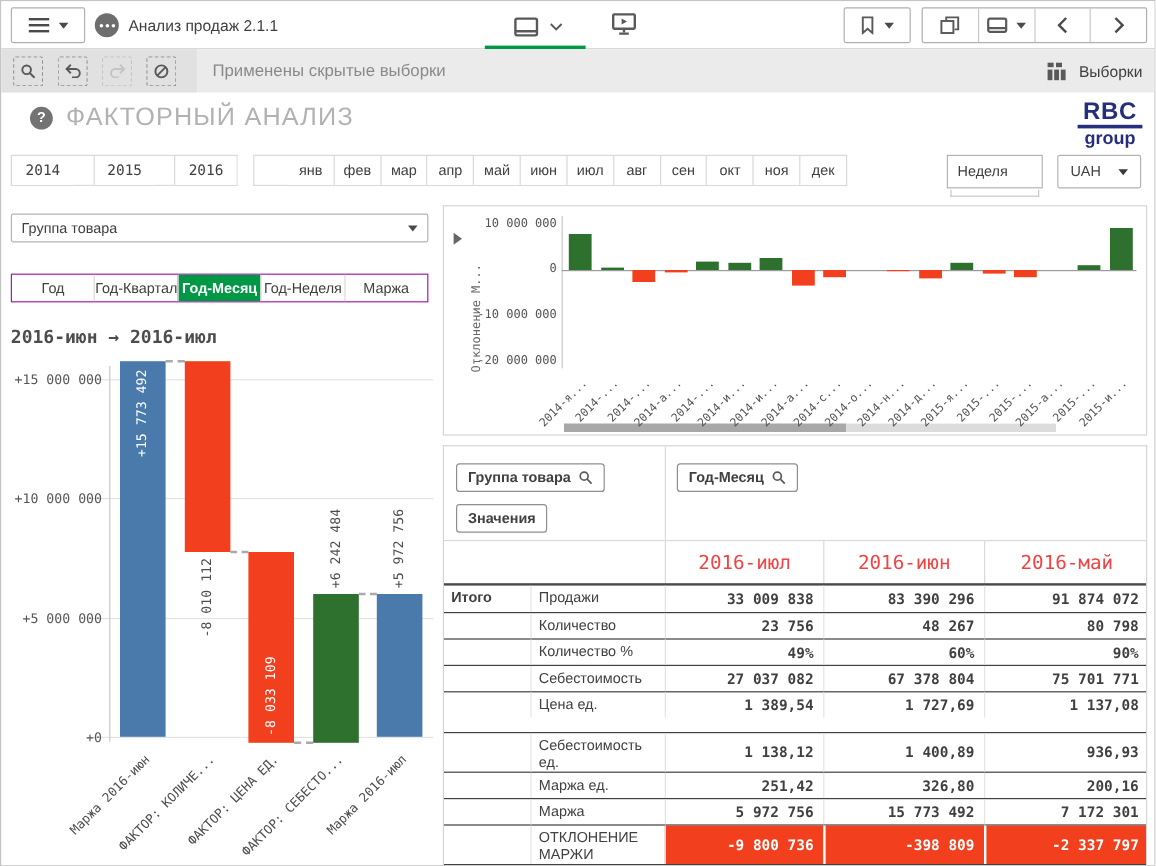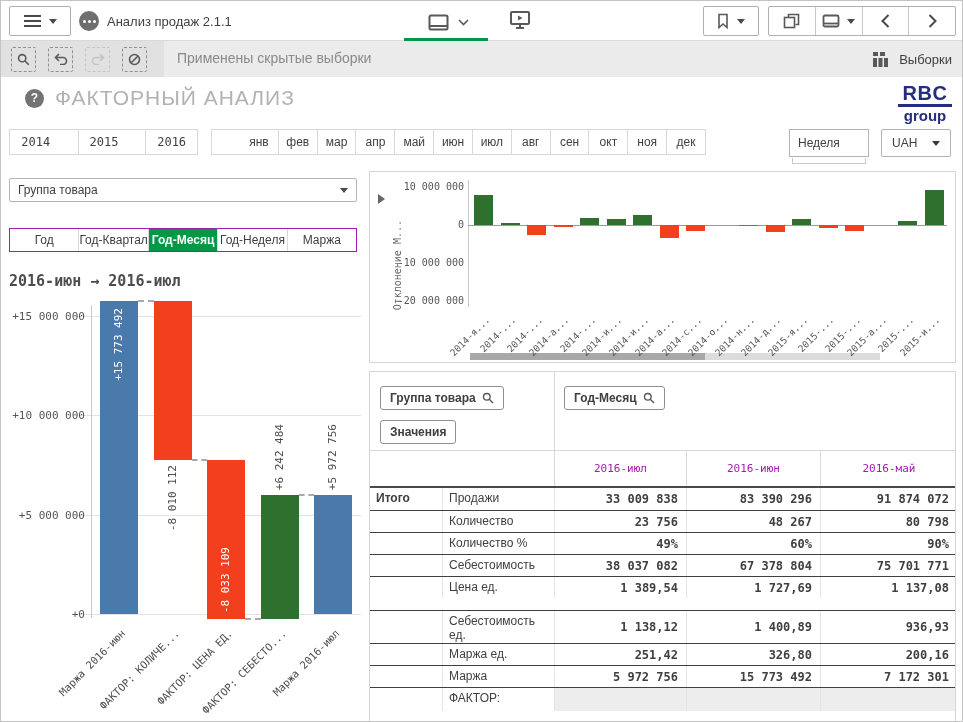--- a/index.html
+++ b/index.html
@@ -112,21 +112,21 @@
 
   
   .pivot { position:absolute; left:368px; top:370px; width:587px; height:352px; background:#fff;
            border:1px solid #d5d5d5; border-bottom:none; overflow:hidden; }
   .pv-btn { position:absolute; height:24px; border:1px solid #8f8f8f; border-radius:3px; background:#fff;
            display:flex; align-items:center; gap:6px; padding:0 9px; font-size:12px; font-weight:bold;
            color:#404040; cursor:pointer; }
   .pv-divider { position:absolute; left:184px; top:0; width:1px; height:78px; background:#d9d9d9; }
   .pv-headrow { position:absolute; left:0; top:78px; width:587px; height:36px; display:flex;
            border-top:1px solid #d9d9d9; }
-  .pv-headrow .hcell { display:flex; align-items:center; justify-content:center; font-size:11px; color:#a21caf;
+  .pv-headrow .hcell { display:flex; align-items:center; justify-content:center; font-size:16px; color:#ef4444;
            font-family:"DejaVu Sans Mono", monospace; border-left:1px solid #d9d9d9; cursor:pointer; }
   .pv-body { position:absolute; left:0; top:114px; width:587px; border-top:2px solid #4a4a4a; }
   .pv-row { display:flex; border-top:1px solid #404040; }
   .pv-row:first-child { border-top:none; }
   .pv-c0 { width:72px; font-size:12px; font-weight:bold; color:#404040; padding:3px 6px; }
   .pv-c1 { width:112px; font-size:12px; color:#404040; padding:3px 6px; border-left:1px solid #e4e4e4; line-height:14px; cursor:pointer; }
   .pv-val { font-size:12px; font-weight:bold; color:#404040; font-family:"DejaVu Sans Mono", monospace;
            text-align:right; padding:3px 8px; border-left:1px solid #e4e4e4; display:flex; align-items:center;
            justify-content:flex-end; }
 </style>
@@ -412,21 +412,21 @@
         <div class="pv-row" style="height: 22px;">
           <div class="pv-c0"></div>
           <div class="pv-c1">Количество %</div>
           <div class="pv-val" style="width: 132px;">49%</div>
           <div class="pv-val" style="width: 134px;">60%</div>
           <div class="pv-val" style="width: 137px;">90%</div>
         </div>
         <div class="pv-row" style="height: 22px;">
           <div class="pv-c0"></div>
           <div class="pv-c1">Себестоимость</div>
-          <div class="pv-val" style="width: 132px;">38 037 082</div>
+          <div class="pv-val" style="width: 132px;">27 037 082</div>
           <div class="pv-val" style="width: 134px;">67 378 804</div>
           <div class="pv-val" style="width: 137px;">75 701 771</div>
         </div>
         <div class="pv-row" style="height: 22px;">
           <div class="pv-c0"></div>
           <div class="pv-c1">Цена ед.</div>
           <div class="pv-val" style="width: 132px;">1 389,54</div>
           <div class="pv-val" style="width: 134px;">1 727,69</div>
           <div class="pv-val" style="width: 137px;">1 137,08</div>
         </div>
@@ -444,20 +444,27 @@
           <div class="pv-val" style="width: 134px;">326,80</div>
           <div class="pv-val" style="width: 137px;">200,16</div>
         </div>
         <div class="pv-row" style="height: 22px;">
           <div class="pv-c0"></div>
           <div class="pv-c1">Маржа</div>
           <div class="pv-val" style="width: 132px;">5 972 756</div>
           <div class="pv-val" style="width: 134px;">15 773 492</div>
           <div class="pv-val" style="width: 137px;">7 172 301</div>
         </div>
+        <div class="pv-row" style="height: 33px;">
+          <div class="pv-c0"></div>
+          <div class="pv-c1">ОТКЛОНЕНИЕ МАРЖИ</div>
+          <div class="pv-val" style="width: 132px; background: rgb(242, 64, 31); color: rgb(255, 255, 255);">-9 800 736</div>
+          <div class="pv-val" style="width: 134px; background: rgb(242, 64, 31); color: rgb(255, 255, 255); border-left: 2px solid rgb(255, 255, 255);">-398 809</div>
+          <div class="pv-val" style="width: 137px; background: rgb(242, 64, 31); color: rgb(255, 255, 255); border-left: 2px solid rgb(255, 255, 255);">-2 337 797</div>
+        </div>
         <div class="pv-row" style="height: 24px;">
           <div class="pv-c0"></div>
           <div class="pv-c1">ФАКТОР:</div>
           <div class="pv-val" style="width: 132px; background: rgb(237, 237, 237);"></div>
           <div class="pv-val" style="width: 134px; background: rgb(237, 237, 237);"></div>
           <div class="pv-val" style="width: 137px; background: rgb(237, 237, 237);"></div>
         </div>
       </div>
   </div>
 

